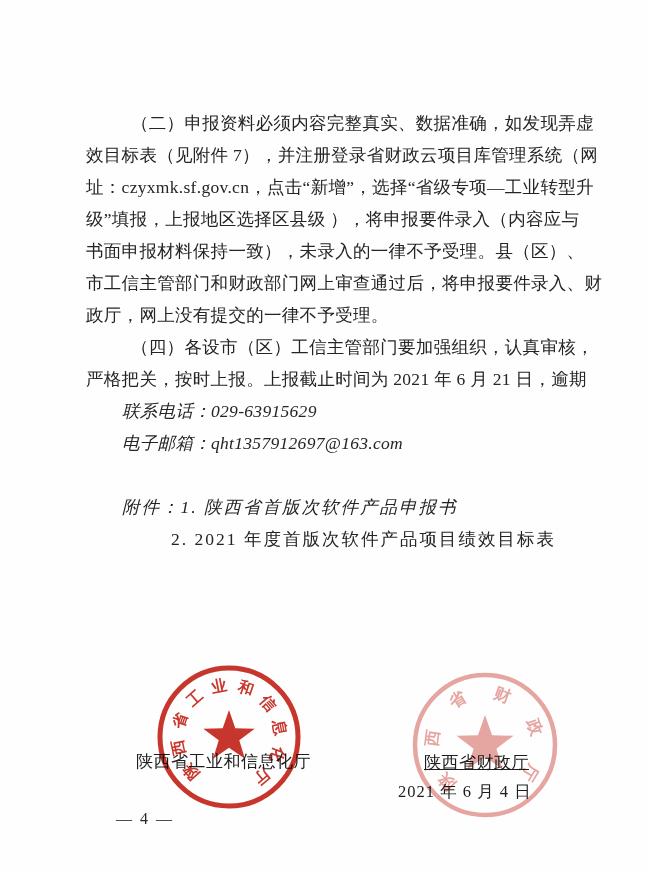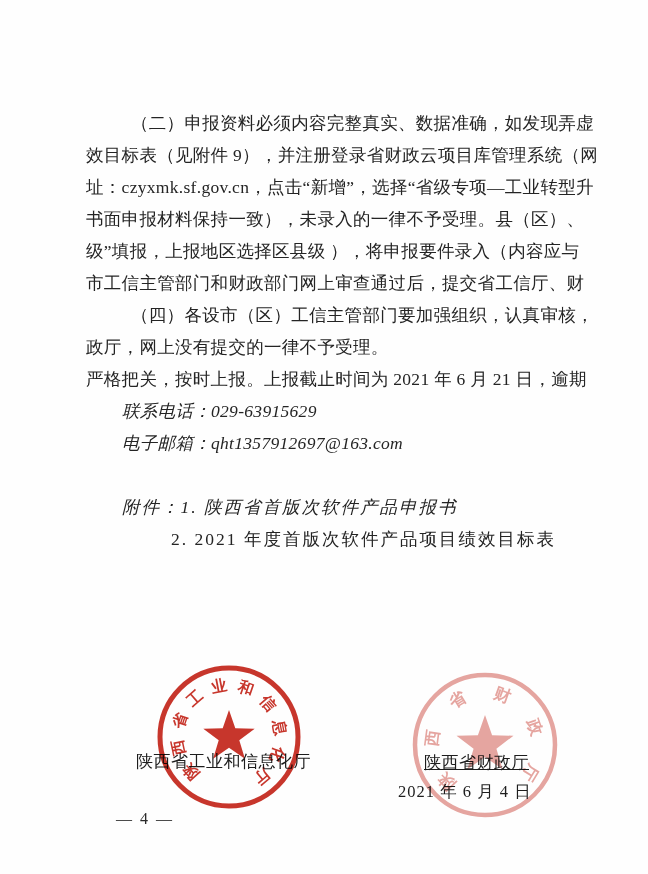--- a/index.html
+++ b/index.html
@@ -56,27 +56,27 @@
   .seal-left  { left: 147px; top: 655px; opacity: 0.92; }
   .seal-right { left: 403px; top: 663px; opacity: 0.85; }
 </style>
 </head>
 <body>
 
 <div class="page">
 
   <div class="textcol">
     <div class="line ind2 fill">（二）申报资料必须内容完整真实、数据准确，如发现弄虚</div>
-    <div class="line fill">效目标表（见附件 9），并注册登录省财政云项目库管理系统（网</div>
+    <div class="line fill">效目标表（见附件 7），并注册登录省财政云项目库管理系统（网</div>
     <div class="line fill">址：czyxmk.sf.gov.cn，点击“新增”，选择“省级专项—工业转型升</div>
+    <div class="line fill">级”填报，上报地区选择区县级 ），将申报要件录入（内容应与</div>
     <div class="line fill">书面申报材料保持一致），未录入的一律不予受理。县（区）、</div>
-    <div class="line fill">级”填报，上报地区选择区县级 ），将申报要件录入（内容应与</div>
-    <div class="line fill">市工信主管部门和财政部门网上审查通过后，提交省工信厅、财</div>
+    <div class="line fill">市工信主管部门和财政部门网上审查通过后，将申报要件录入、财</div>
+    <div class="line">政厅，网上没有提交的一律不予受理。</div>
     <div class="line ind2 fill">（四）各设市（区）工信主管部门要加强组织，认真审核，</div>
-    <div class="line">政厅，网上没有提交的一律不予受理。</div>
     <div class="line fill">严格把关，按时上报。上报截止时间为 2021 年 6 月 21 日，逾期</div>
     <div class="line ind1">联系电话：029-63915629</div>
     <div class="line ind1">电子邮箱：qht1357912697@163.com</div>
     <div class="blank"></div>
     <div class="line ind1 attach">附件：1. 陕西省首版次软件产品申报书</div>
     <div class="line attach2">2. 2021 年度首版次软件产品项目绩效目标表</div>
   </div>
 
   <div class="sig sig-left">陕西省工业和信息化厅</div>
   <div class="sig sig-right">陕西省财政厅</div>

